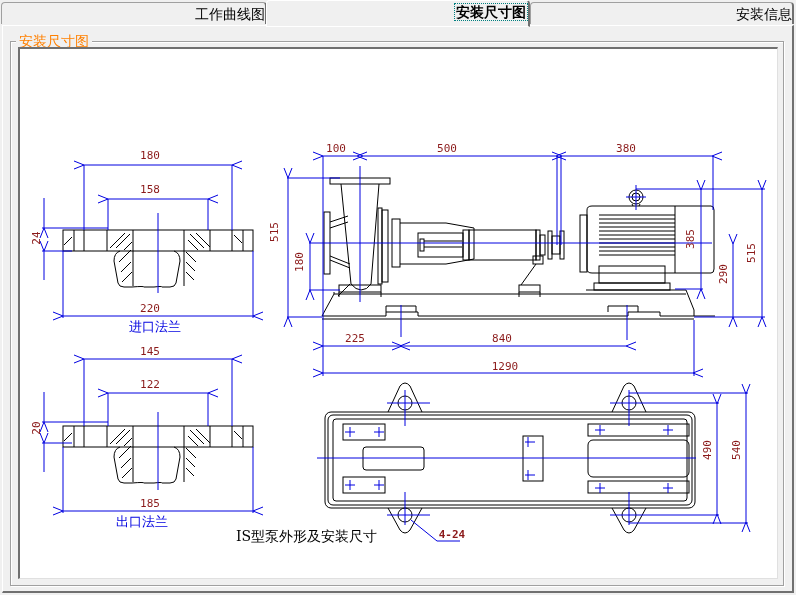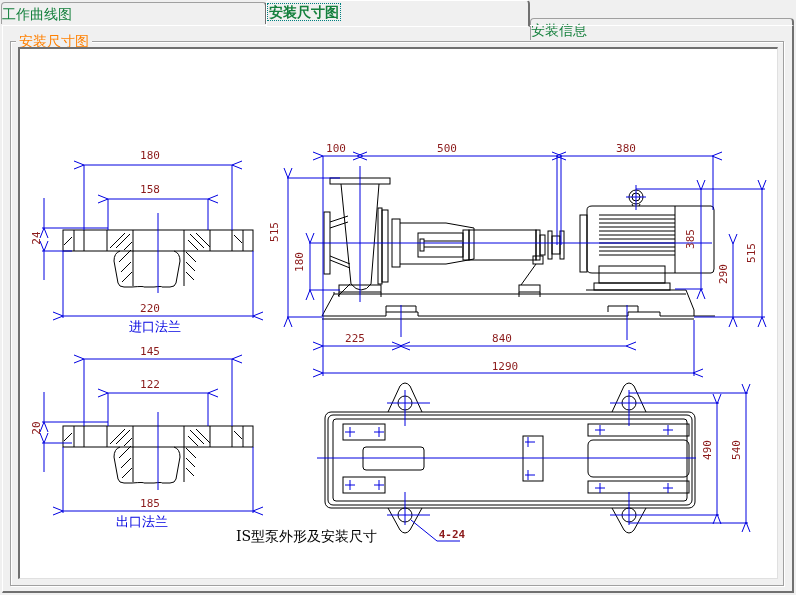--- a/index.html
+++ b/index.html
@@ -1,39 +1,39 @@
 <!DOCTYPE html>
 <html><head>
 <meta charset="utf-8">
 <style>
   html,body{margin:0;padding:0;}
   body{width:796px;height:595px;background:#f0f0f0;position:relative;overflow:hidden;font-family:"DejaVu Sans",sans-serif;}
   .tabbar{position:absolute;left:0;top:0;width:796px;height:26px;}
-  .tab{position:absolute;top:2px;height:22px;background:#f0f0f0;border:1px solid #a0a0a0;border-bottom:none;border-radius:4px 4px 0 0;box-sizing:border-box;text-align:left;font-size:14px;line-height:22px;color:#15803d;}
+  .tab{position:absolute;top:2px;height:22px;background:#f0f0f0;border:1px solid #a0a0a0;border-bottom:none;border-radius:4px 4px 0 0;box-sizing:border-box;text-align:right;font-size:14px;line-height:22px;color:#000000;}
   .tab.inactive{border-right:2px solid #707070;}
   .tab.active{top:0;height:27px;background:#f0f0f0;border:1px solid #ffffff;border-right:2px solid #707070;z-index:2;}
   .tab.active span{border:1px dotted #008080;padding:0 1px;font-weight:bold;}
   .panel{position:absolute;left:2px;top:25px;width:792px;height:568px;border-left:1px solid #ffffff;border-top:1px solid #ffffff;border-right:2px solid #707070;border-bottom:2px solid #707070;box-sizing:border-box;}
   .group{position:absolute;left:10px;top:41px;width:774px;height:545px;border:1px solid #a0a0a0;box-shadow:inset 1px 1px 0 #ffffff,1px 1px 0 #ffffff;box-sizing:border-box;}
   .group-legend{position:absolute;left:16px;top:33px;background:#f0f0f0;padding:0 3px;font-size:14px;color:#ff8000;line-height:16px;}
   .canvas{position:absolute;left:18px;top:47px;width:760px;height:532px;background:#ffffff;border-left:2px solid #707070;border-top:2px solid #707070;border-right:1px solid #e0e0e0;border-bottom:1px solid #e0e0e0;box-sizing:border-box;}
   svg{position:absolute;left:0;top:0;}
   .dim{fill:#8b1a1a;font-family:"DejaVu Sans Mono",monospace;font-size:11px;}
   .cap{fill:#0000e0;font-family:"DejaVu Sans",sans-serif;font-size:13px;}
   .title{fill:#000000;font-family:"DejaVu Serif",serif;font-size:14px;}
   .k{stroke:#000;stroke-width:1;fill:none;}
   .b{stroke:#0000e0;stroke-width:1;fill:none;}
 </style>
 </head>
 <body>
 
 <div class="tabbar">
   <div class="tab inactive" style="left:1px;width:266px;"><span>工作曲线图</span></div>
   <div class="tab active" style="left:266px;width:264px;"><span>安装尺寸图</span></div>
-  <div class="tab inactive" style="left:530px;width:264px;margin-top:16px;"><span>安装信息</span></div>
+  <div class="tab inactive" style="left:530px;width:264px;"><span>安装信息</span></div>
 </div>
 
 <div class="panel"></div>
 <div class="group"></div>
 <div class="group-legend">安装尺寸图</div>
 <div class="canvas"></div>
 
 <svg width="796" height="595" viewBox="0 0 796 595">
   <defs>
     <marker id="arr" viewBox="0 0 10 10" refX="0" refY="5" markerWidth="10" markerHeight="10" orient="auto-start-reverse" markerUnits="userSpaceOnUse">

